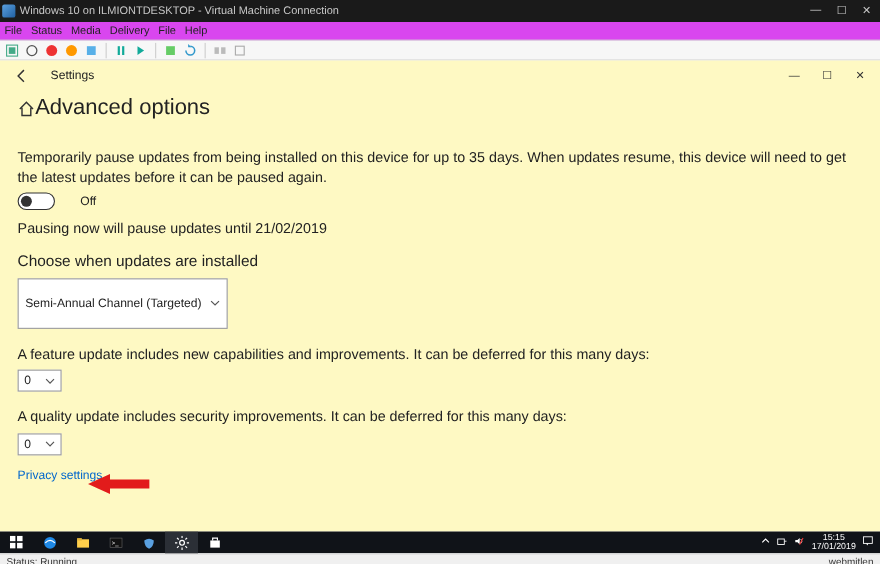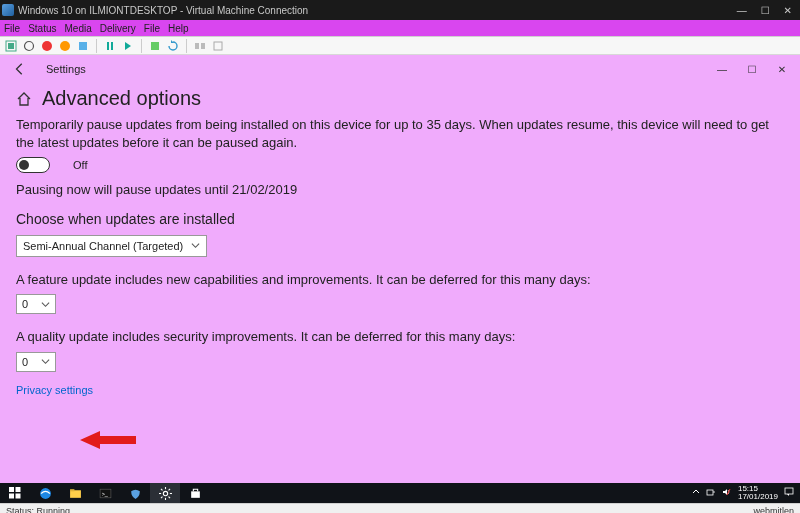--- a/index.html
+++ b/index.html
@@ -7,50 +7,50 @@
   .vm-titlebar { height: 20px; background: #1a1a1a; color: #c8c8c8; display: flex; align-items: center; font-size: 10px; padding: 0 2px; }
   .vm-titlebar .icon { width: 12px; height: 12px; background: linear-gradient(135deg,#5aa0e0,#2060a0); margin-right: 4px; border-radius: 2px; }
   .vm-titlebar .title { flex: 1; }
   .vm-titlebar .winctrl { display: flex; gap: 14px; padding-right: 6px; font-size: 10px; }
   .vm-titlebar .winctrl span { cursor: default; }
   .vm-menubar { height: 17px; background: #d946ef; border-bottom: 1px solid #d0d0d0; display: flex; align-items: center; font-size: 10px; color: #222; padding-left: 4px; gap: 8px; }
   .vm-toolbar { height: 18px; background: #f7f7f7; border-bottom: 1px solid #d8d8d8; display: flex; align-items: center; padding-left: 4px; gap: 4px; }
   .vm-toolbar .tbtn { width: 14px; height: 14px; display: inline-flex; align-items: center; justify-content: center; }
   .vm-toolbar svg { width: 12px; height: 12px; }
   .vm-toolbar .sep { width: 1px; height: 14px; background: #ccc; margin: 0 2px; }
-  .content-area { position: relative; height: 428px; background: #f0abfc; }
+  .content-area { position: relative; height: 428px; background: #fef9c3; }
   .win-header { height: 28px; display: flex; align-items: center; padding: 0 12px; }
   .back-btn { width: 16px; height: 16px; display: flex; align-items: center; justify-content: center; color: #333; }
   .settings-lbl { font-size: 11px; color: #222; margin-left: 18px; }
   .win-header .spacer { flex: 1; }
   .sys-btns { display: flex; gap: 18px; color: #333; font-size: 10px; }
   .sys-btns span { display:inline-flex; width:12px; height:12px; align-items:center; justify-content:center; }
   .page { padding: 4px 16px 0 16px; color: #222; }
-  .page-title-row { display: flex; align-items: center; gap: 10px; margin-bottom: 6px; }
+  .page-title-row { display: flex; align-items: center; margin-bottom: 24px; }
   .home-icon { width: 16px; height: 16px; color: #333; }
   .page-title { font-size: 20px; font-weight: 400; }
   .body-text { font-size: 13px; color: #222; line-height: 1.35; margin-bottom: 6px; }
   .toggle-row { display: flex; align-items: center; gap: 23px; margin: 4px 0 8px 0; }
   .toggle { width: 34px; height: 16px; border: 1.5px solid #333; border-radius: 10px; position: relative; background: #fff; }
   .toggle .knob { width: 10px; height: 10px; background: #333; border-radius: 50%; position: absolute; left: 2px; top: 1.5px; }
   .toggle-label { font-size: 11px; }
   .section-title { font-size: 14px; font-weight: 400; margin: 12px 0 8px 0; }
-  .dropdown { display: inline-flex; align-items: center; border: 1px solid #999; font-size: 11px; padding: 4px 6px; gap: 8px; background: #fff; }
+  .dropdown { display: inline-flex; align-items: center; border: 1px solid #999; font-size: 11px; padding: 16px 6px; gap: 8px; background: #fff; }
   .dropdown.small { width: 40px; justify-content: space-between; padding: 3px 5px; }
   .chev { width: 9px; height: 9px; }
   .link { color: #0066cc; font-size: 11px; margin-top: 12px; display: block; }
   .arrow-annotation { position: absolute; left: 80px; top: 374px; }
   .arrow-annotation svg { width: 56px; height: 22px; }
   .taskbar { height: 20px; background: #101318; display: flex; align-items: center; color: #fff; font-size: 9px; }
   .taskbar .tb-left { display: flex; align-items: center; height: 100%; }
   .taskbar .tb-btn { width: 30px; height: 100%; display: flex; align-items: center; justify-content: center; }
   .taskbar .tb-btn.active { background: #2b2f36; }
   .taskbar .spacer { flex: 1; }
   .taskbar .tray { display: flex; align-items: center; gap: 6px; padding-right: 6px; }
-  .taskbar .clock { text-align: left; line-height: 1; font-size: 8px; }
+  .taskbar .clock { text-align: center; line-height: 1; font-size: 8px; }
   .statusbar { height: 14px; background: #f0f0f0; border-top: 1px solid #d0d0d0; font-size: 9px; color: #333; display: flex; align-items: center; justify-content: space-between; padding: 0 6px; }
 </style>
 </head>
 <body>
 
 <div class="vm-titlebar">
   <span class="icon"></span>
   <span class="title">Windows 10 on ILMIONTDESKTOP - Virtual Machine Connection</span>
   <div class="winctrl">
     <span>—</span>

